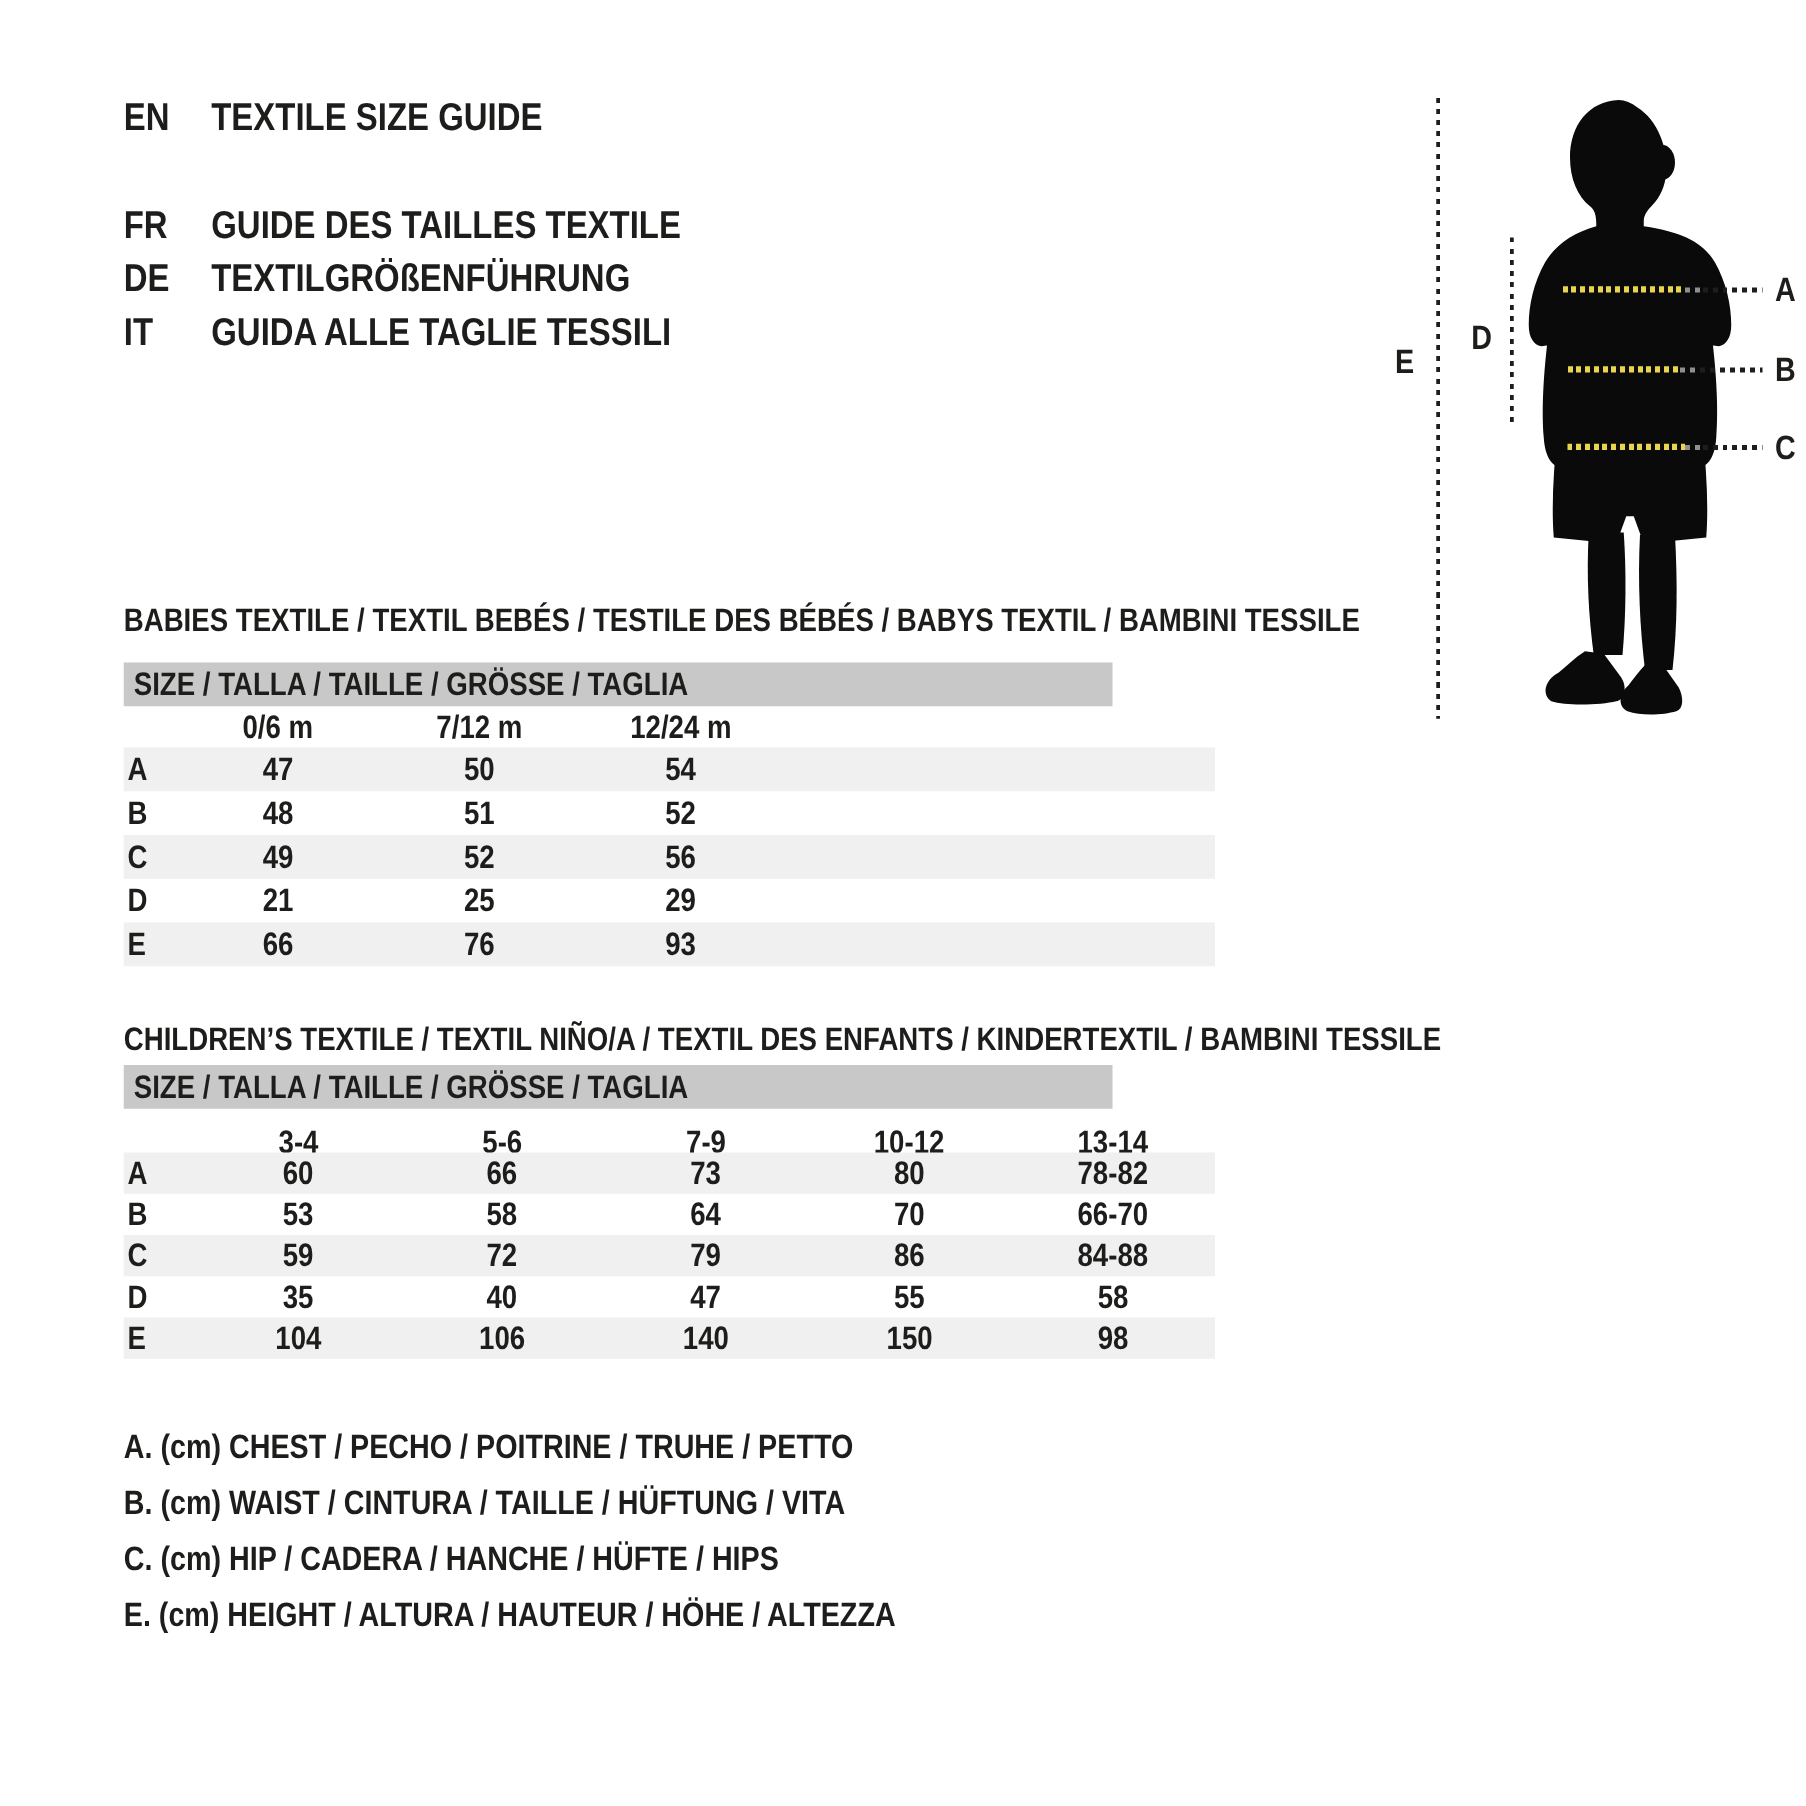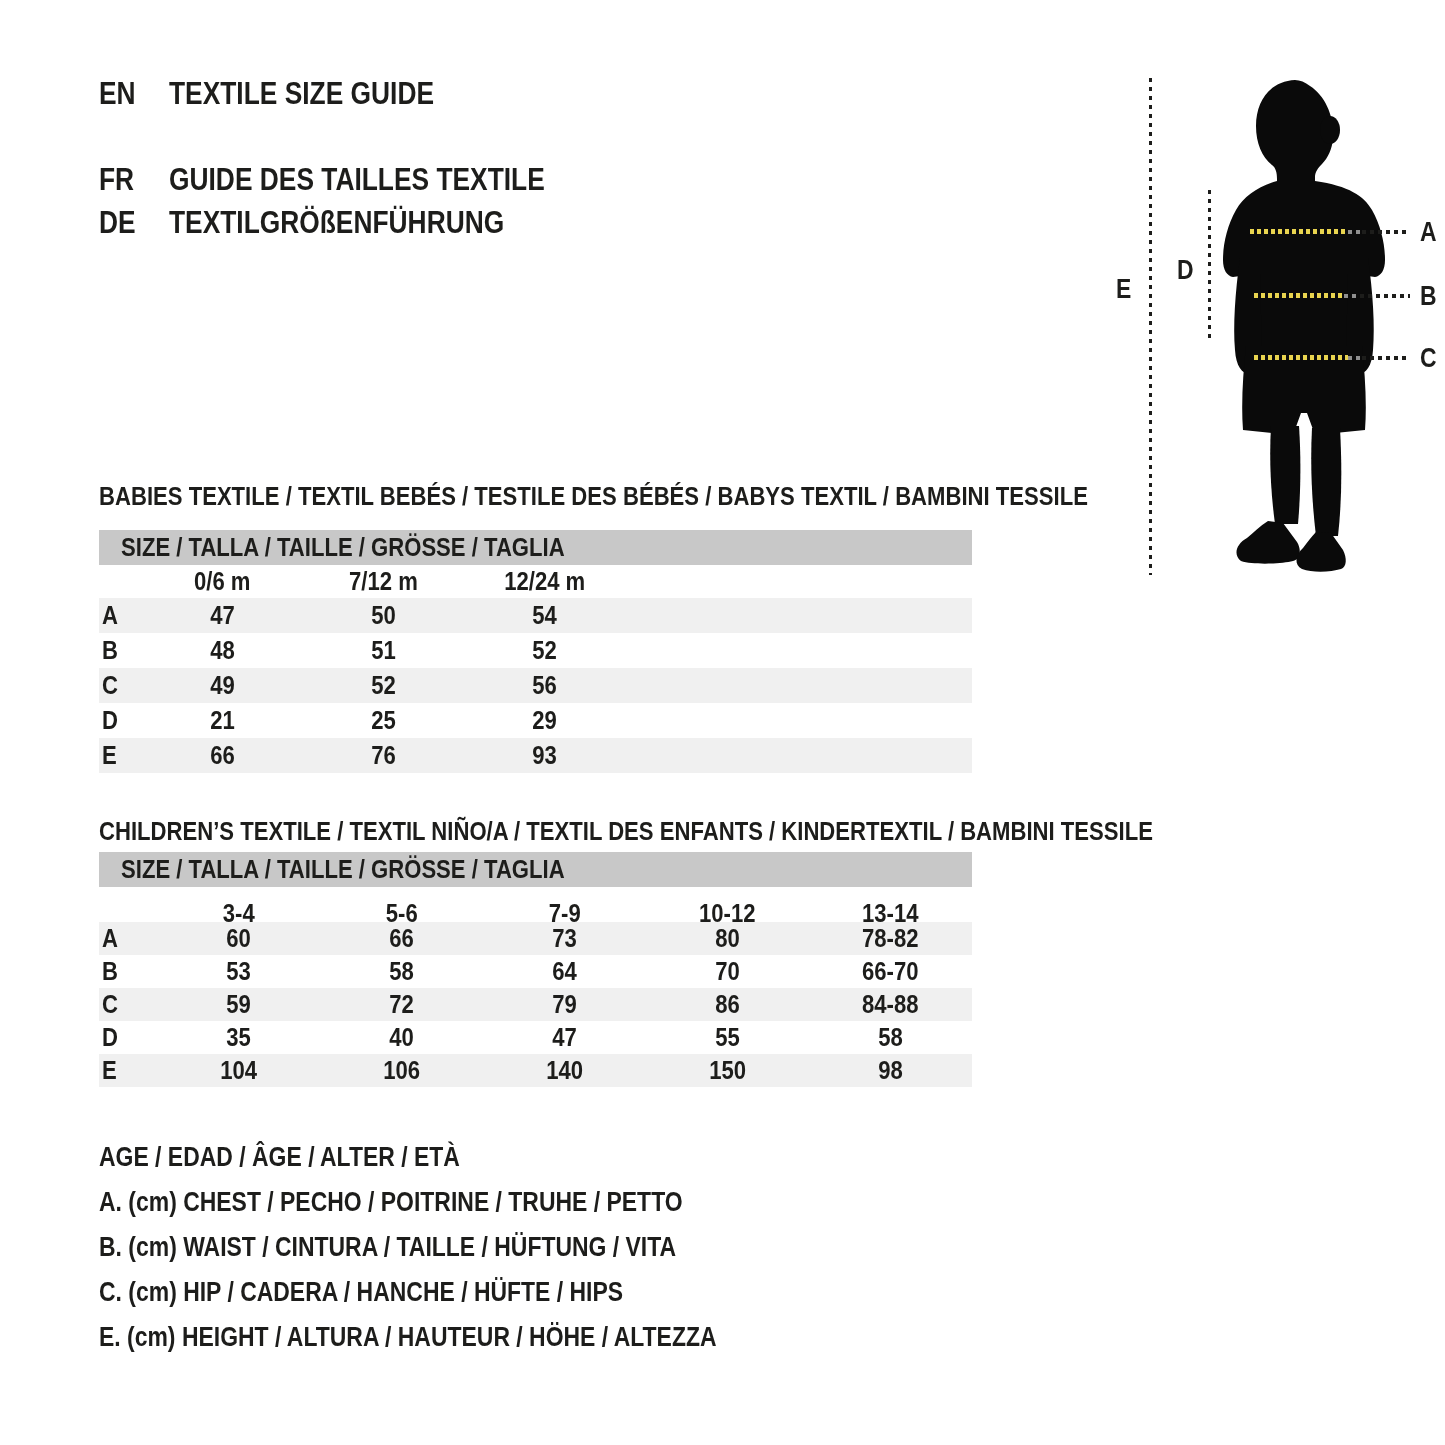--- a/index.html
+++ b/index.html
@@ -31,22 +31,22 @@
   .hseg{position:absolute;height:4px;}
   .hseg.yellow{height:5px;background:repeating-linear-gradient(90deg,var(--measure-yellow) 0 4px,transparent 4px 7px);}
   .hseg.fade{background:repeating-linear-gradient(90deg,#8f8f8f 0 4px,transparent 4px 8px);}
   .hseg.dark{background:repeating-linear-gradient(90deg,var(--ink) 0 4px,transparent 4px 8px);}
   .fig-label{position:absolute;font-size:27px;line-height:30px;transform:scaleX(.85);transform-origin:0 50%;}
 
   
   .section-title{position:absolute;left:55px;font-size:26px;line-height:30px;white-space:nowrap;}
 
   
-  .size-bar{position:absolute;left:55px;width:873px;height:35px;line-height:35px;background:var(--header-bar);
-    padding-left:22px;box-sizing:border-box;font-size:26px;}
+  .size-bar{position:absolute;left:55px;width:791px;height:35px;line-height:35px;background:var(--header-bar);
+    padding-left:8px;box-sizing:border-box;font-size:26px;}
 
   
   .trow{position:absolute;left:55px;width:873px;display:flex;align-items:center;font-size:26px;}
   .trow.alt{background:var(--row-alt);}
   .trow .lbl{padding-left:3px;}
   .trow .cell{text-align:center;}
   .babies-grid .lbl{width:40px;}
   .babies-grid .cell{width:161px;}
   .children-grid .lbl{width:55px;}
   .children-grid .cell{width:163px;}
@@ -65,20 +65,24 @@
       <span class="code sx">EN</span>
       <span class="title sx">TEXTILE SIZE GUIDE</span>
     </div>
     <div class="lang-row" style="top:86px">
       <span class="code sx">FR</span>
       <span class="title sx">GUIDE DES TAILLES TEXTILE</span>
     </div>
     <div class="lang-row" style="top:129px">
       <span class="code sx">DE</span>
       <span class="title sx">TEXTILGRÖßENFÜHRUNG</span>
+    </div>
+    <div class="lang-row" style="top:172px">
+      <span class="code sx">IT</span>
+      <span class="title sx">GUIDA ALLE TAGLIE TESSILI</span>
     </div>
   </div>
 
   <svg class="child" viewBox="0 0 170 500" aria-hidden="true">
     <path d="M76 2 C52 3 37 22 37 48 C37 65 43 79 53 87 C57 90 58 95 58 101 L58 115 L96 115 L96 99 C96 94 99 90 103 86 C109 80 113 71 114 61 C116 41 107 18 91 8 C86 4 81 2 76 2 Z"></path>
     <ellipse cx="111" cy="52" rx="10" ry="14"></ellipse>
     <path d="M58 103 C40 108 25 118 17 132 C8 148 4 166 4 182 C4 192 8 198 14 199 L36 196 C33 228 31 260 28 295 L40 310 L130 310 L142 295 C139 260 137 228 134 196 L156 199 C162 198 166 192 166 182 C166 166 162 148 153 132 C145 118 130 108 96 103 Z"></path>
     <path d="M21 180 C16 215 14 248 16 272 C17 288 23 296 31 296 C39 296 43 288 43 276 L41 196 Z"></path>
     <path d="M149 180 C154 215 156 248 154 272 C153 288 147 296 139 296 C131 296 127 288 127 276 L129 196 Z"></path>
     <path d="M27 268 L143 268 C146 296 148 326 146 352 L96 357 L88 335 L82 335 L74 357 L24 352 C22 326 24 296 27 268 Z"></path>
@@ -197,20 +201,19 @@
   <div class="trow children-grid alt" style="top:1054px;height:33px">
     <div class="lbl"><span class="sx">E</span></div>
     <div class="cell"><span class="sxc">104</span></div>
     <div class="cell"><span class="sxc">106</span></div>
     <div class="cell"><span class="sxc">140</span></div>
     <div class="cell"><span class="sxc">150</span></div>
     <div class="cell"><span class="sxc">98</span></div>
   </div>
 
   <div class="legend">
-    <div class="legend-line"><span class="sx">AGE / EDAD / ÂGE / ALTER / ETÀ</span></div>
     <div class="legend-line"><span class="sx">A. (cm) CHEST / PECHO / POITRINE / TRUHE / PETTO</span></div>
     <div class="legend-line"><span class="sx">B. (cm) WAIST / CINTURA / TAILLE / HÜFTUNG / VITA</span></div>
     <div class="legend-line"><span class="sx">C. (cm) HIP / CADERA / HANCHE / HÜFTE / HIPS</span></div>
     <div class="legend-line"><span class="sx">E. (cm) HEIGHT / ALTURA / HAUTEUR / HÖHE / ALTEZZA</span></div>
   </div>
 
 </div>
 
 </body></html>

